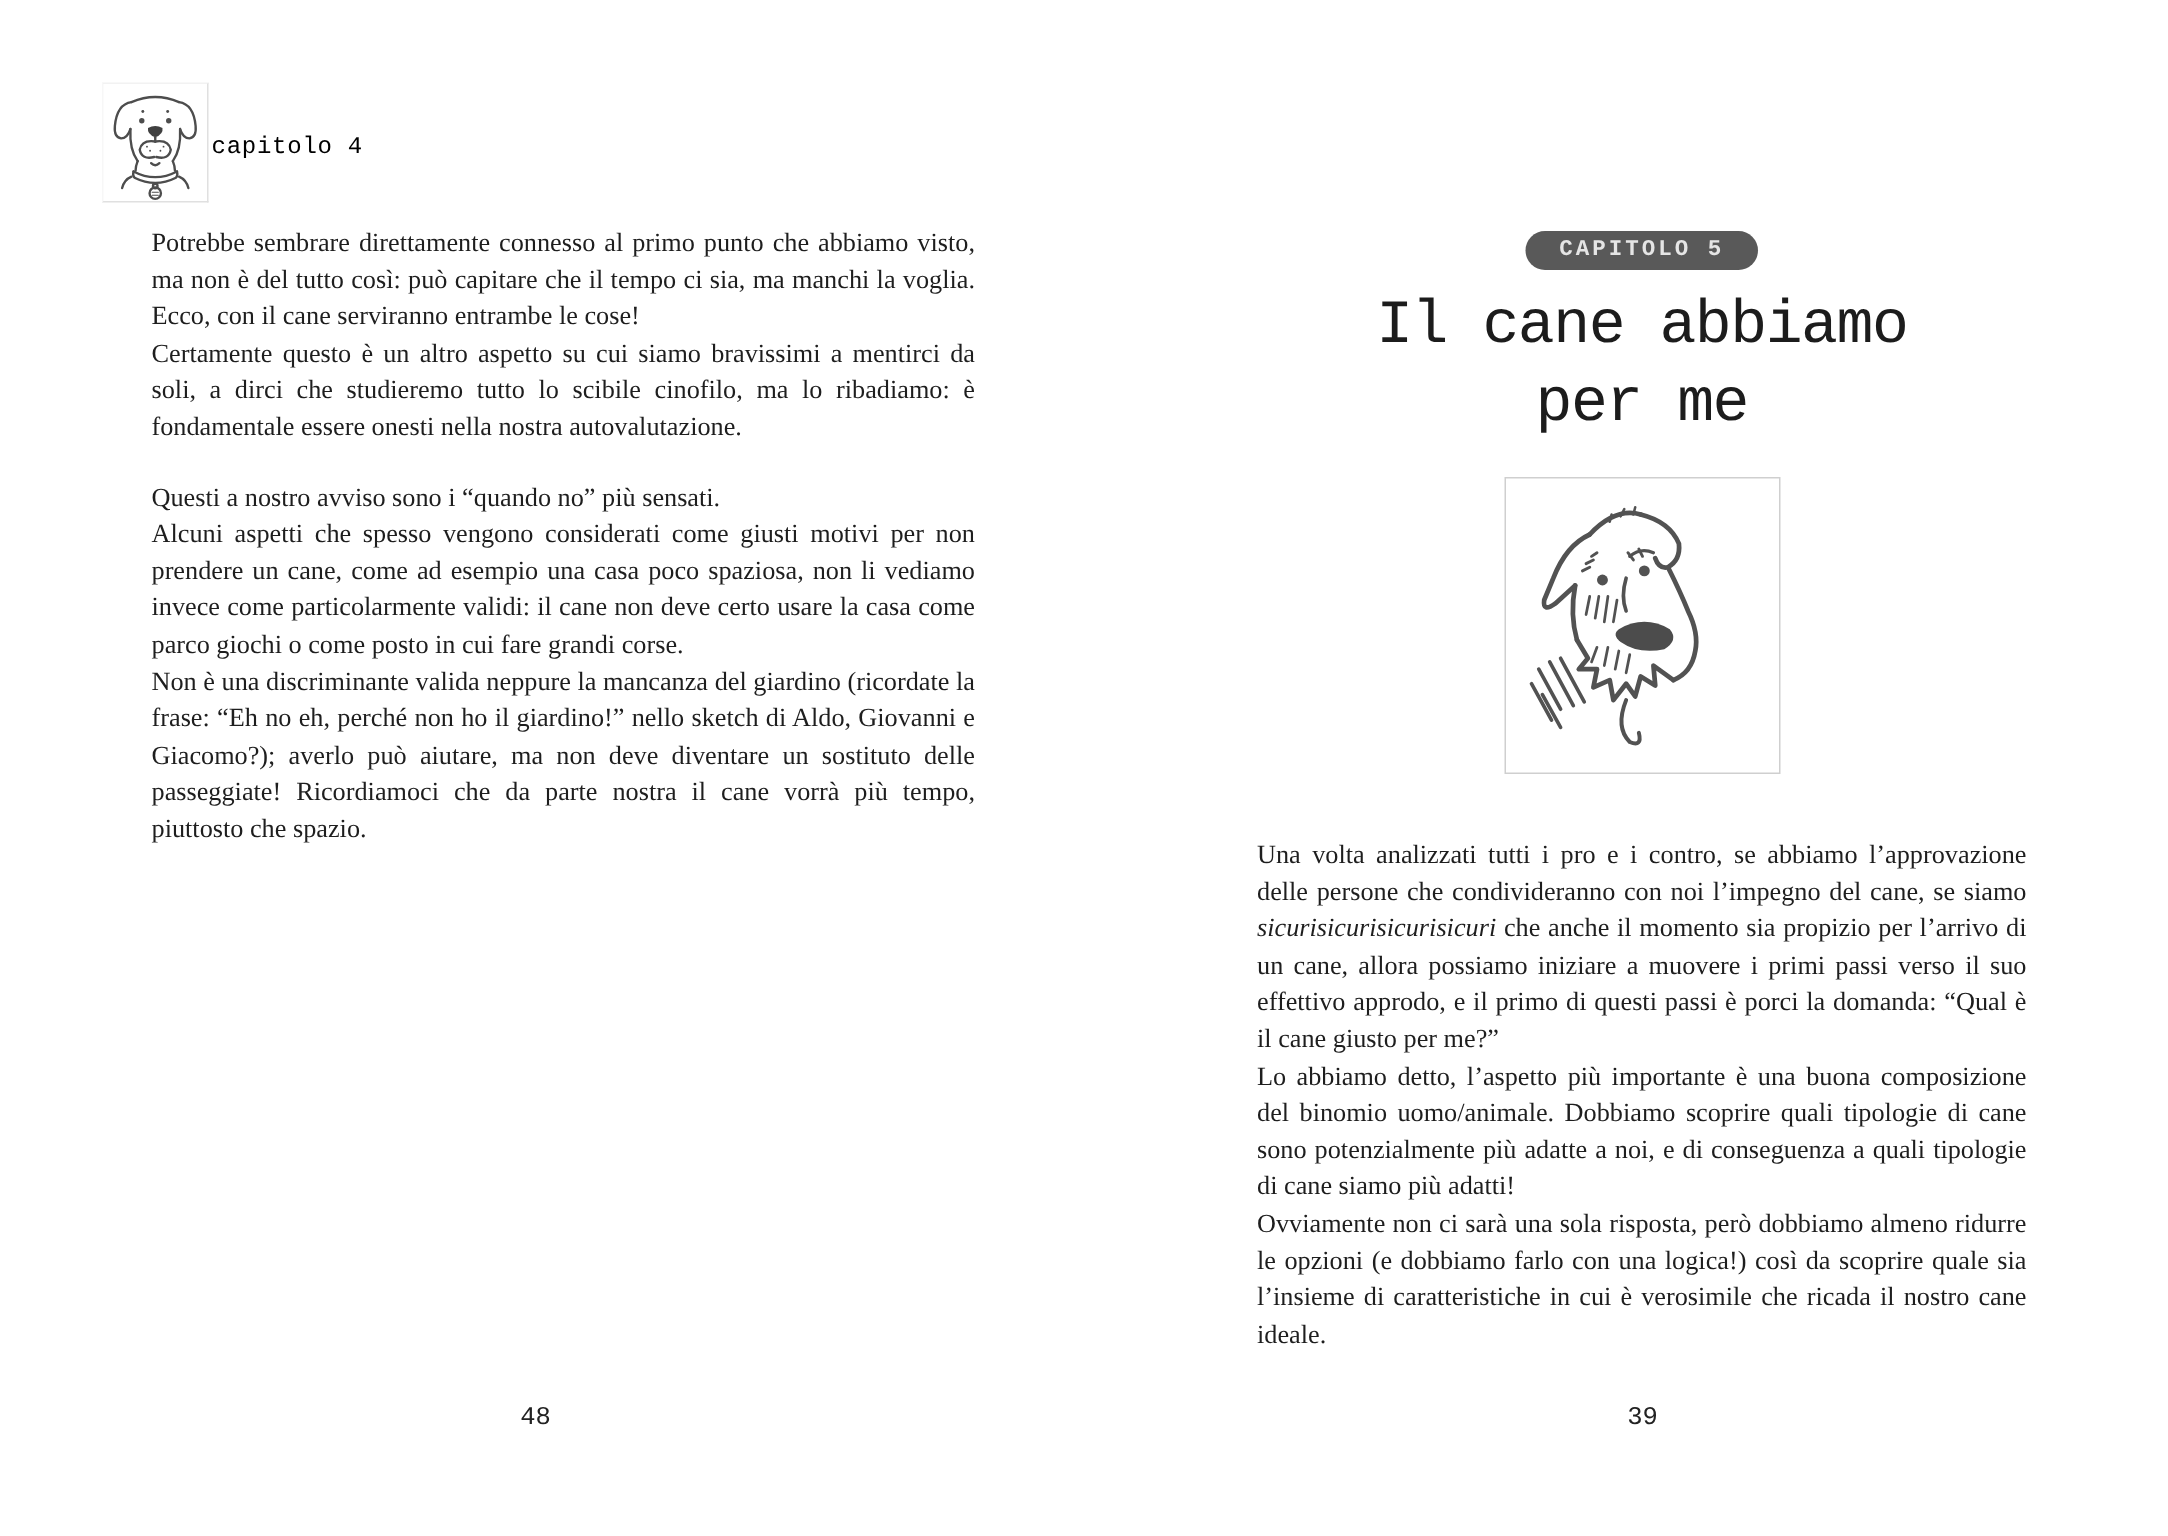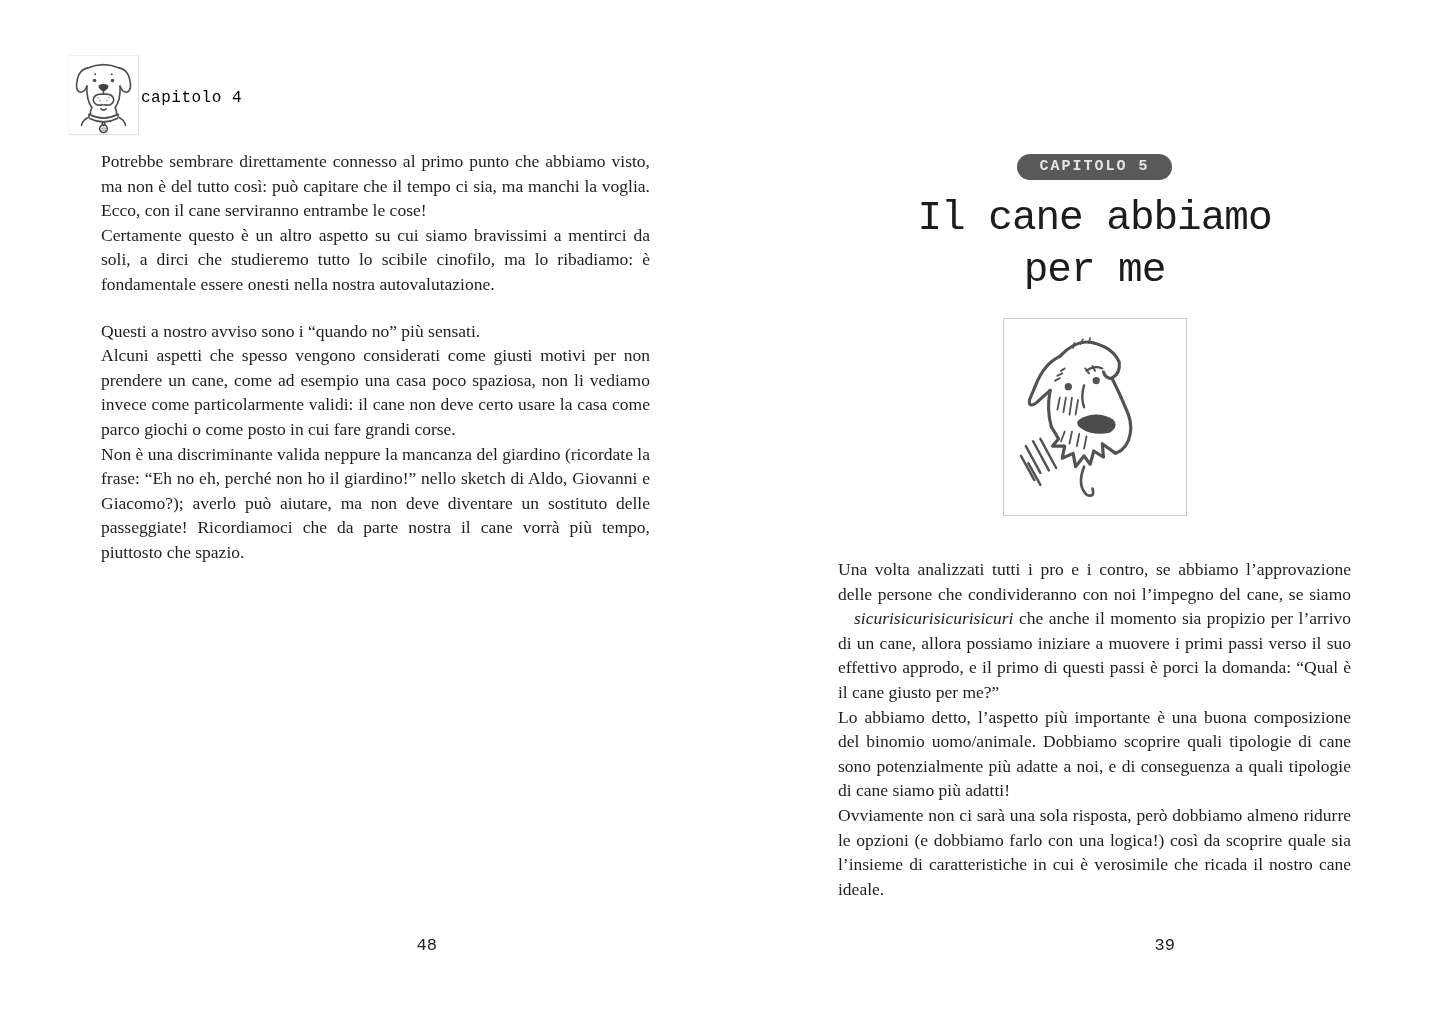--- a/index.html
+++ b/index.html
@@ -30,21 +30,21 @@
     position: absolute; left: 141px; top: 89px;
     font-size: 16px; letter-spacing: 0.5px; color: #000000;
   }
 
   
   .text-col { position: absolute; text-align: justify; font-size: 17.5px; line-height: 24.6px; }
   .text-col-left  { left: 101px; top: 149px; width: 549px; }
   .text-col-right { left: 838px; top: 557px; width: 513px; }
   .text-col p { margin: 0; }
   .text-col p.gap { margin-top: 22px; }
-  .text-col em { font-style: italic; margin-left: 16px; }
+  .text-col em { font-style: italic; }
 
   
   .right-head { position: absolute; left: 838px; top: 154px; width: 513px; text-align: center; }
   .chapter-badge {
     display: inline-block;
     background: #595959; color: #e5e5e5;
     font-size: 15px; font-weight: bold; letter-spacing: 2px;
     padding: 4px 22px 5px 22px;
     border-radius: 15px;
   }
@@ -59,21 +59,21 @@
     position: absolute; left: 1003px; top: 318px;
     width: 184px; height: 198px;
     border: 1px solid #cfcfcf; background: #fff;
     box-sizing: border-box;
   }
   .illustration-box svg { width: 100%; height: 100%; display: block; }
 
   
   .page-number {
     position: absolute; top: 936px;
-    width: 160px; text-align: right;
+    width: 160px; text-align: center;
     font-size: 17px; color: #222;
   }
   .page-number-left  { left: 277px; }
   .page-number-right { left: 1015px; }
 </style>
 </head>
 <body>
 
 <div class="header-icon-box">
   <svg viewBox="0 0 100 112">

